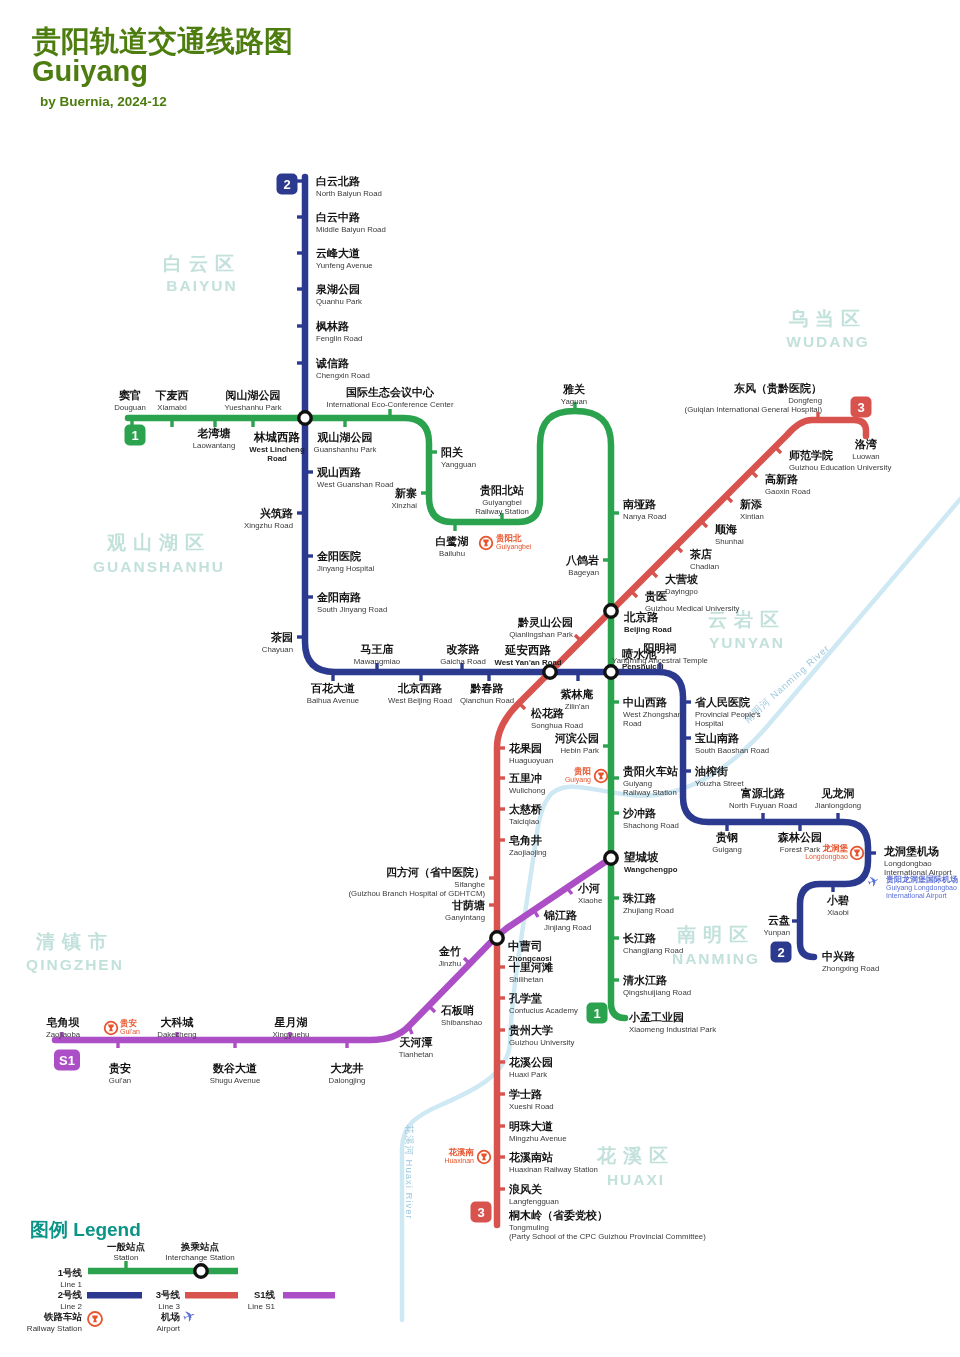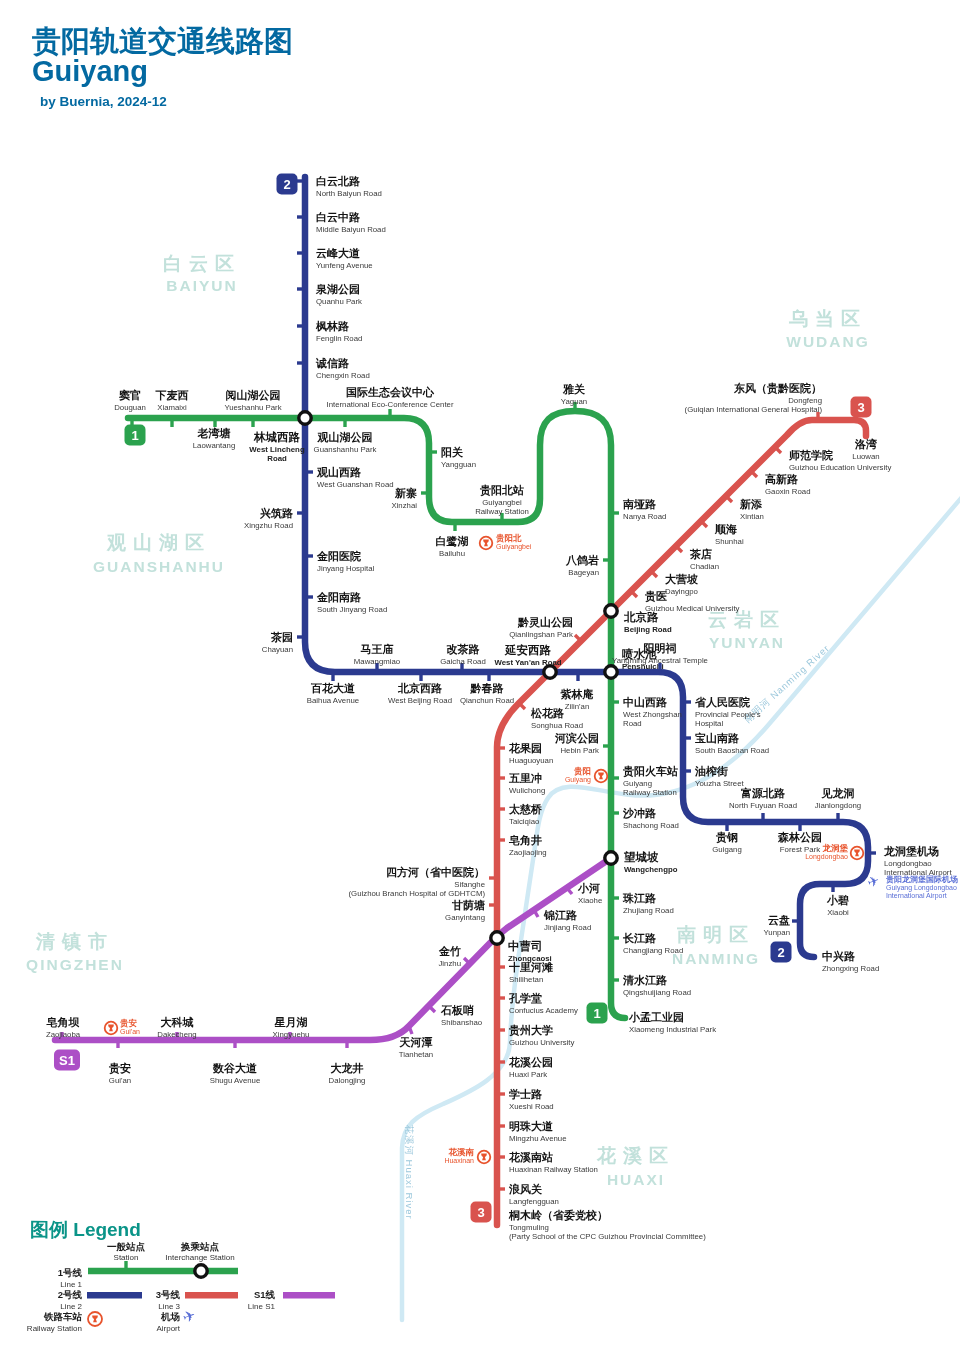--- a/index.html
+++ b/index.html
@@ -1,18 +1,18 @@
 <!DOCTYPE html>
 <html><head>
 <meta charset="utf-8">
 <style>
   html,body{margin:0;padding:0;background:#fff;}
   #stage{position:relative;width:960px;height:1357px;background:#fff;overflow:hidden;
          font-family:"Liberation Sans",sans-serif;}
-  #title-block{position:absolute;left:32px;top:26px;color:#0369a1;z-index:5;}
+  #title-block{position:absolute;left:32px;top:26px;color:#4d7c0f;z-index:5;}
   #title-zh{font-size:29px;font-weight:800;line-height:1.05;}
   .title-en{font-size:29px;font-weight:800;line-height:1.08;}
   #byline{font-size:13.5px;font-weight:700;margin-top:6px;padding-left:8px;}
   svg{position:absolute;left:0;top:0;}
   text{font-family:"Liberation Sans",sans-serif;}
   .zh{font-size:11px;font-weight:600;fill:#141414;}
   .zh.b{font-size:11.5px;font-weight:800;}
   .en{font-size:7.8px;font-weight:400;fill:#3a3a3a;}
   .en.b{font-weight:700;fill:#222;}
   .badge-t{font-size:13px;font-weight:800;fill:#ffffff;}

